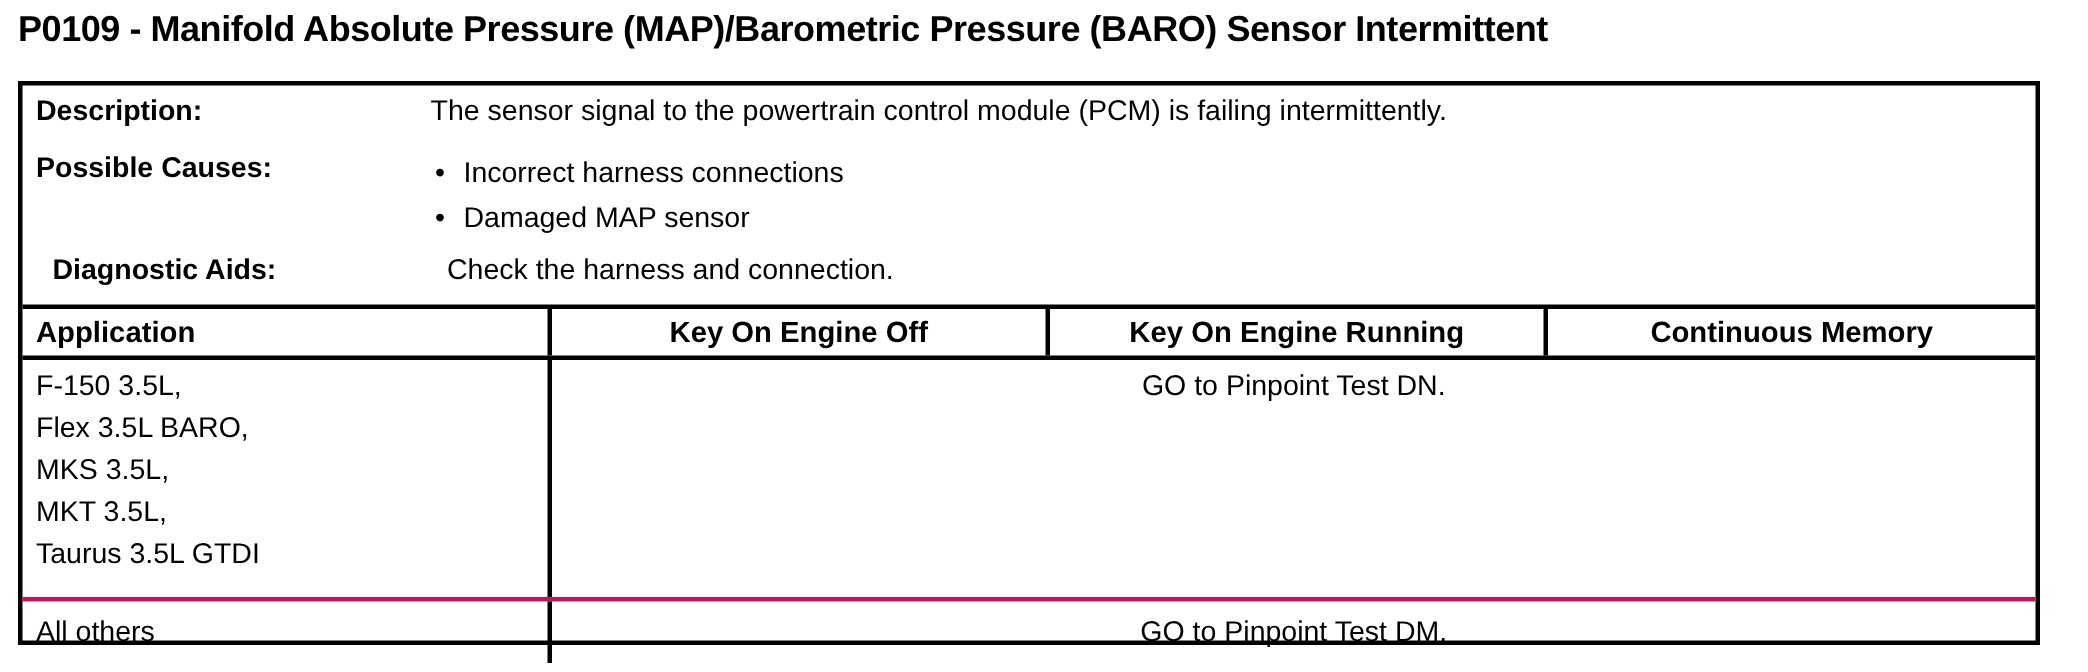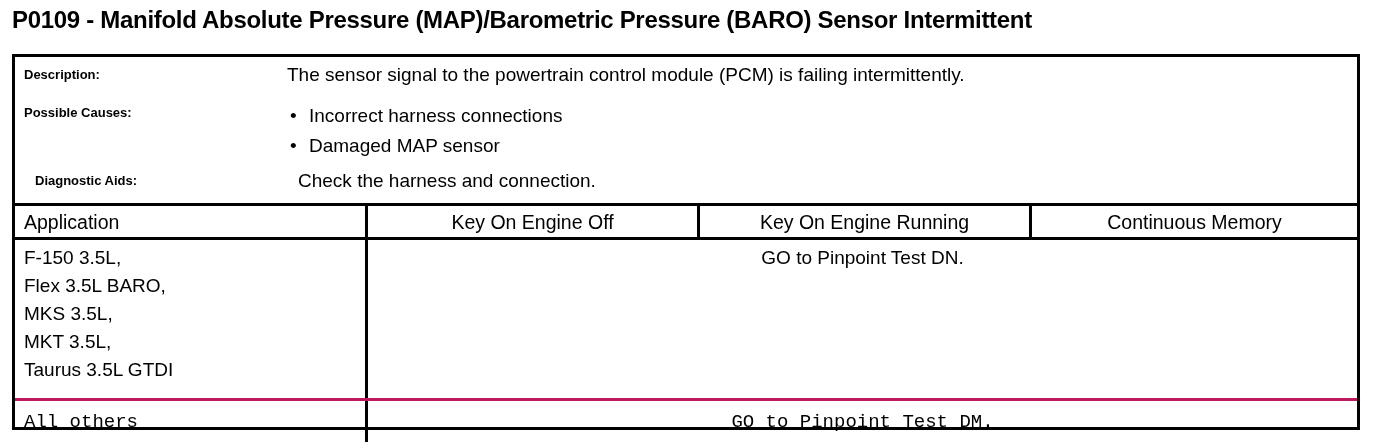--- a/index.html
+++ b/index.html
@@ -64,21 +64,21 @@
   }
   .info-row.r-desc   { top: 6px; }
   .info-row.r-causes { top: 44px; }
   .info-row.r-aids   { top: 112px; margin-left: 11px; }
 
   .info-label {
     flex: 0 0 auto;
     width: 272px;
     padding-left: 9px;
     box-sizing: border-box;
-    font-size: 13px;
+    font-size: 19px;
     font-weight: bold;
     line-height: 24px;
     white-space: nowrap;
   }
   .info-value {
     flex: 1 1 auto;
     font-size: 19px;
     line-height: 24px;
     white-space: nowrap;
   }
@@ -121,21 +121,20 @@
     height: 37px;
     border-top: 3px solid #000000;
     border-bottom: 3px solid #000000;
   }
   .grid-row.body-row-main {
     height: 161px;
     border-bottom: 3px solid #be185d;
   }
   .grid-row.body-row-last {
     height: 41px;
-    font-family: Liberation Mono, monospace;
   }
 
   .cell {
     box-sizing: border-box;
     display: flex;
     align-items: center;
     font-size: 19px;
     line-height: 24px;
     white-space: nowrap;
     overflow: hidden;
@@ -151,21 +150,21 @@
     flex: 0 0 332px;
     width: 332px;
     justify-content: center;
     border-right: 3px solid #000000;
   }
   .cell-cm {
     flex: 1 1 auto;
     justify-content: center;
   }
   .header-row .cell {
-    font-weight: normal;
+    font-weight: bold;
     font-size: 19.5px;
   }
   .header-row .cell-app {
     justify-content: flex-start;
   }
 
   
   .cell-merged {
     flex: 1 1 auto;
     justify-content: center;

